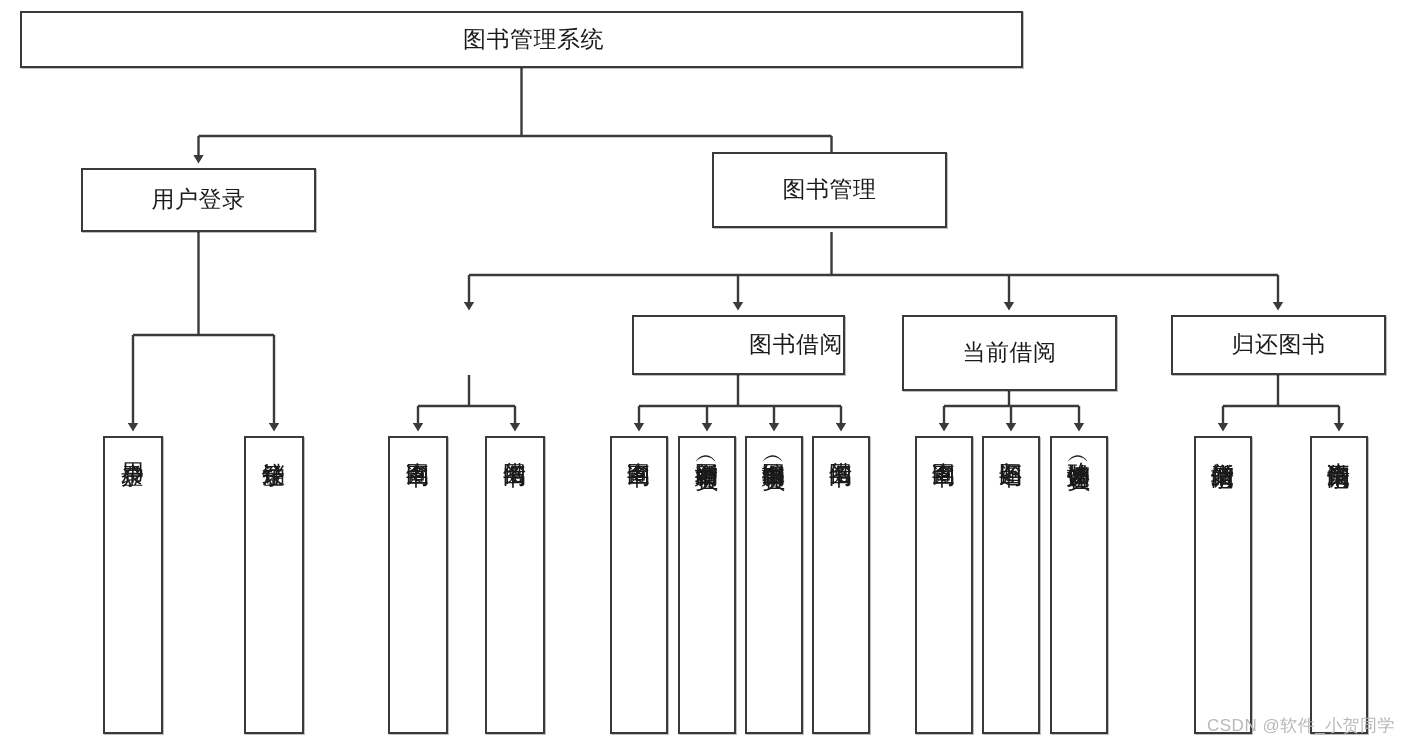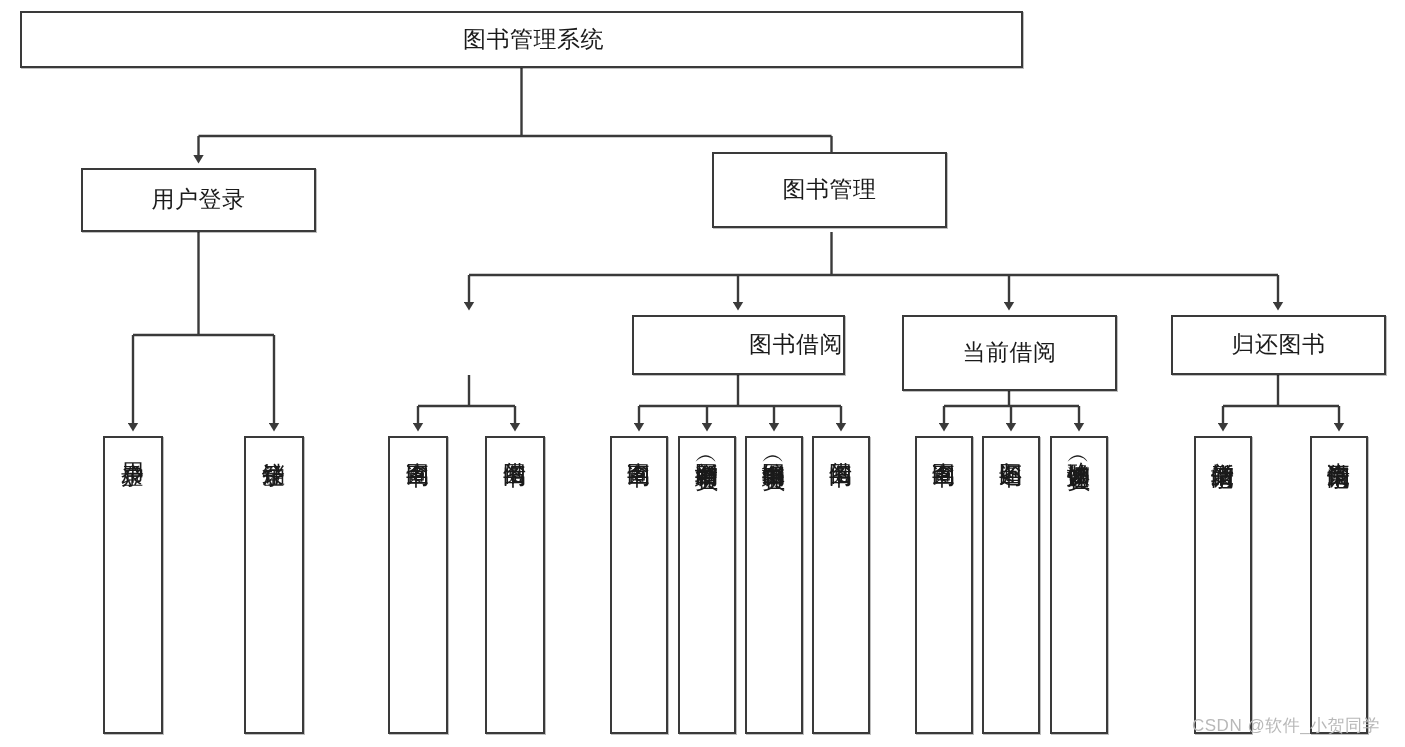--- a/index.html
+++ b/index.html
@@ -63,20 +63,21 @@
     line-height: 1.05;
     letter-spacing: 1px;
     max-height: 286px;
   }
   .watermark {
     position: absolute;
     font-size: 17px;
     color: #b8b8b8;
     white-space: nowrap;
     letter-spacing: 0.5px;
+    margin-left: 15px;
   }
 </style>
 </head>
 <body>
 
 <div id="canvas">
 
   <svg id="edges" viewBox="0 0 1405 747" width="1405" height="747" aria-hidden="true">
     <defs>
       <marker id="arrow" markerWidth="9" markerHeight="11" refX="1.5" refY="5.5" orient="auto" markerUnits="userSpaceOnUse">

